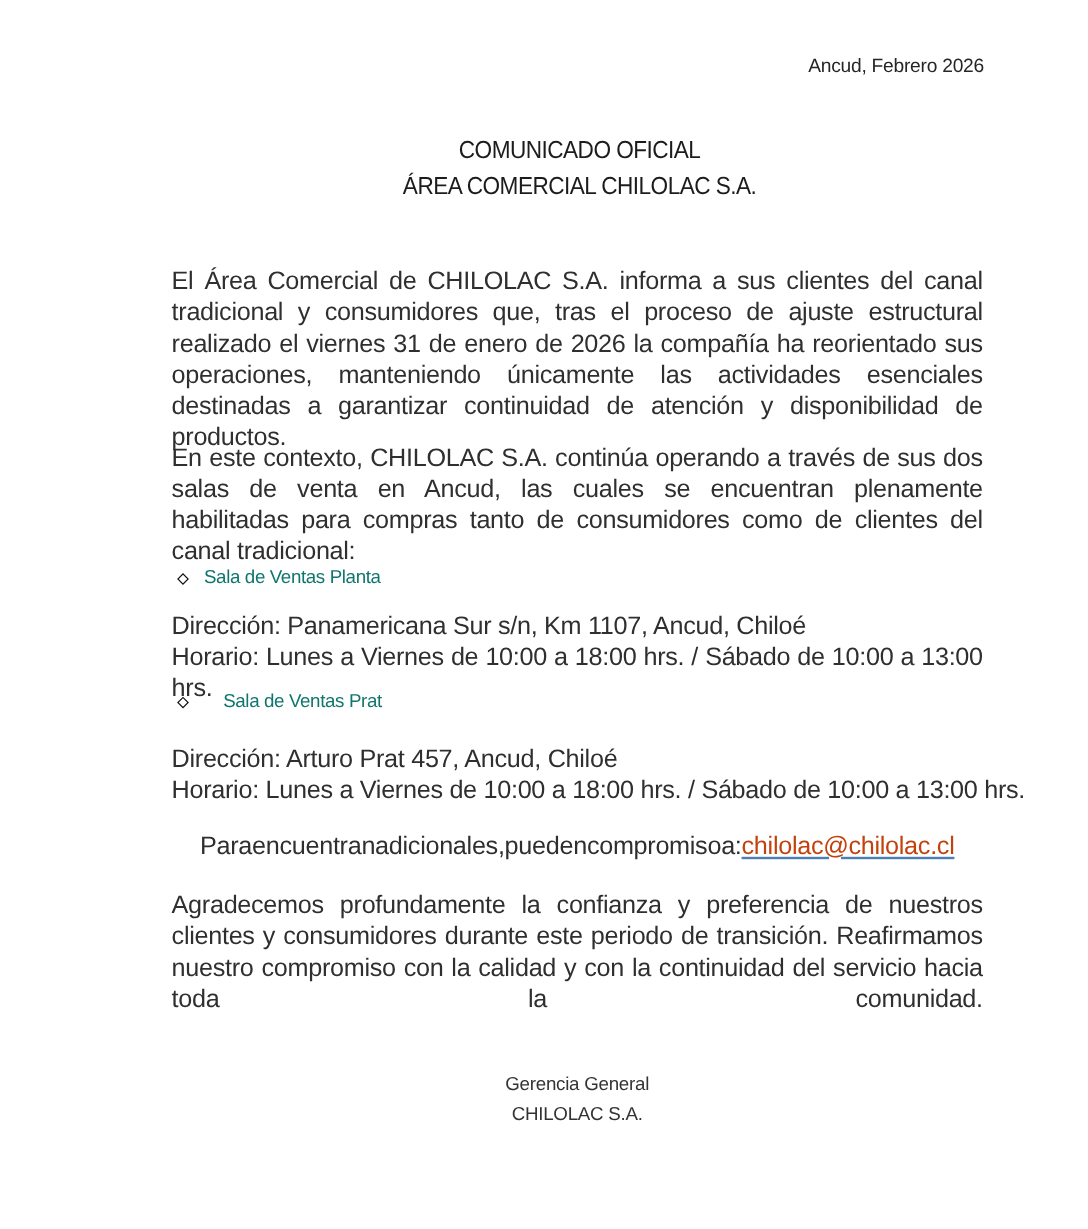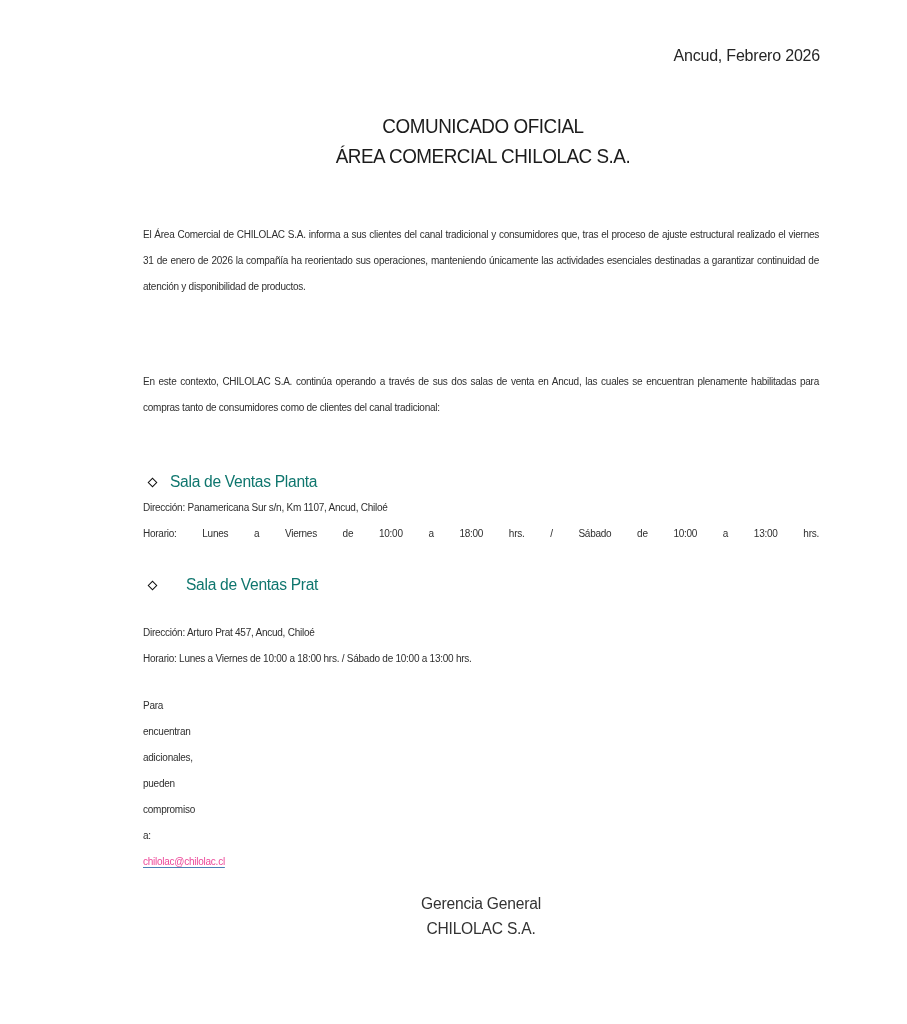--- a/index.html
+++ b/index.html
@@ -39,21 +39,21 @@
   .title-line {
     font-size: 20.5px;
     line-height: 30px;
     letter-spacing: -0.5px;
     transform: scaleX(0.92);
   }
   .body {
     position: absolute;
     left: 143px;
     width: 676px;
-    font-size: 10px;
+    font-size: 21px;
     line-height: 26px;
     color: #2f2f2f;
     letter-spacing: -0.25px;
   }
   .para {
     margin: 0;
     text-align: justify;
     text-align-last: left;
   }
   .para.justify-last {
@@ -73,42 +73,41 @@
   }
   .bullet {
     display: inline-block;
     width: 5px;
     height: 5px;
     border: 1.6px solid #111;
     transform: rotate(45deg);
     margin: 0 14px 0 6px;
   }
   #sala1-head { top: 469px; }
-  #sala1-info { top: 495px; }
+  #sala1-info { top: 509px; }
   #sala2-head { top: 572px; gap: 16px; }
   #sala2-info { top: 620px; }
   #contact { top: 693px; }
   #p-thanks { top: 742px; }
   .info-line {
     margin: 0;
     white-space: nowrap;
   }
   .info-line.spread {
     text-align: justify;
     text-align-last: justify;
     white-space: normal;
   }
   .contact-line {
     display: flex;
     justify-content: center;
     width: 676px;
-    flex-direction: column;
   }
   .email-link {
-    color: #ec4899;
+    color: #c2410c;
     text-decoration: underline;
     text-decoration-color: #4a7fb5;
     text-underline-offset: 2px;
   }
   .signature {
     position: absolute;
     top: 891px;
     left: 0;
     width: 962px;
     text-align: center;
@@ -161,19 +160,22 @@
       <span>Para</span>
       <span>encuentran</span>
       <span>adicionales,</span>
       <span>pueden</span>
       <span>compromiso</span>
       <span>a:</span>
       <a class="email-link">chilolac@chilolac.cl</a>
     </div>
   </div>
 
+  <div class="body" id="p-thanks">
+    <p class="para justify-last">Agradecemos profundamente la confianza y preferencia de nuestros clientes y consumidores durante este periodo de transición. Reafirmamos nuestro compromiso con la calidad y con la continuidad del servicio hacia toda la comunidad.</p>
+  </div>
 
   <div class="signature">
     <div>Gerencia General</div>
     <div>CHILOLAC S.A.</div>
   </div>
 
 </div>
 
 </body></html>

